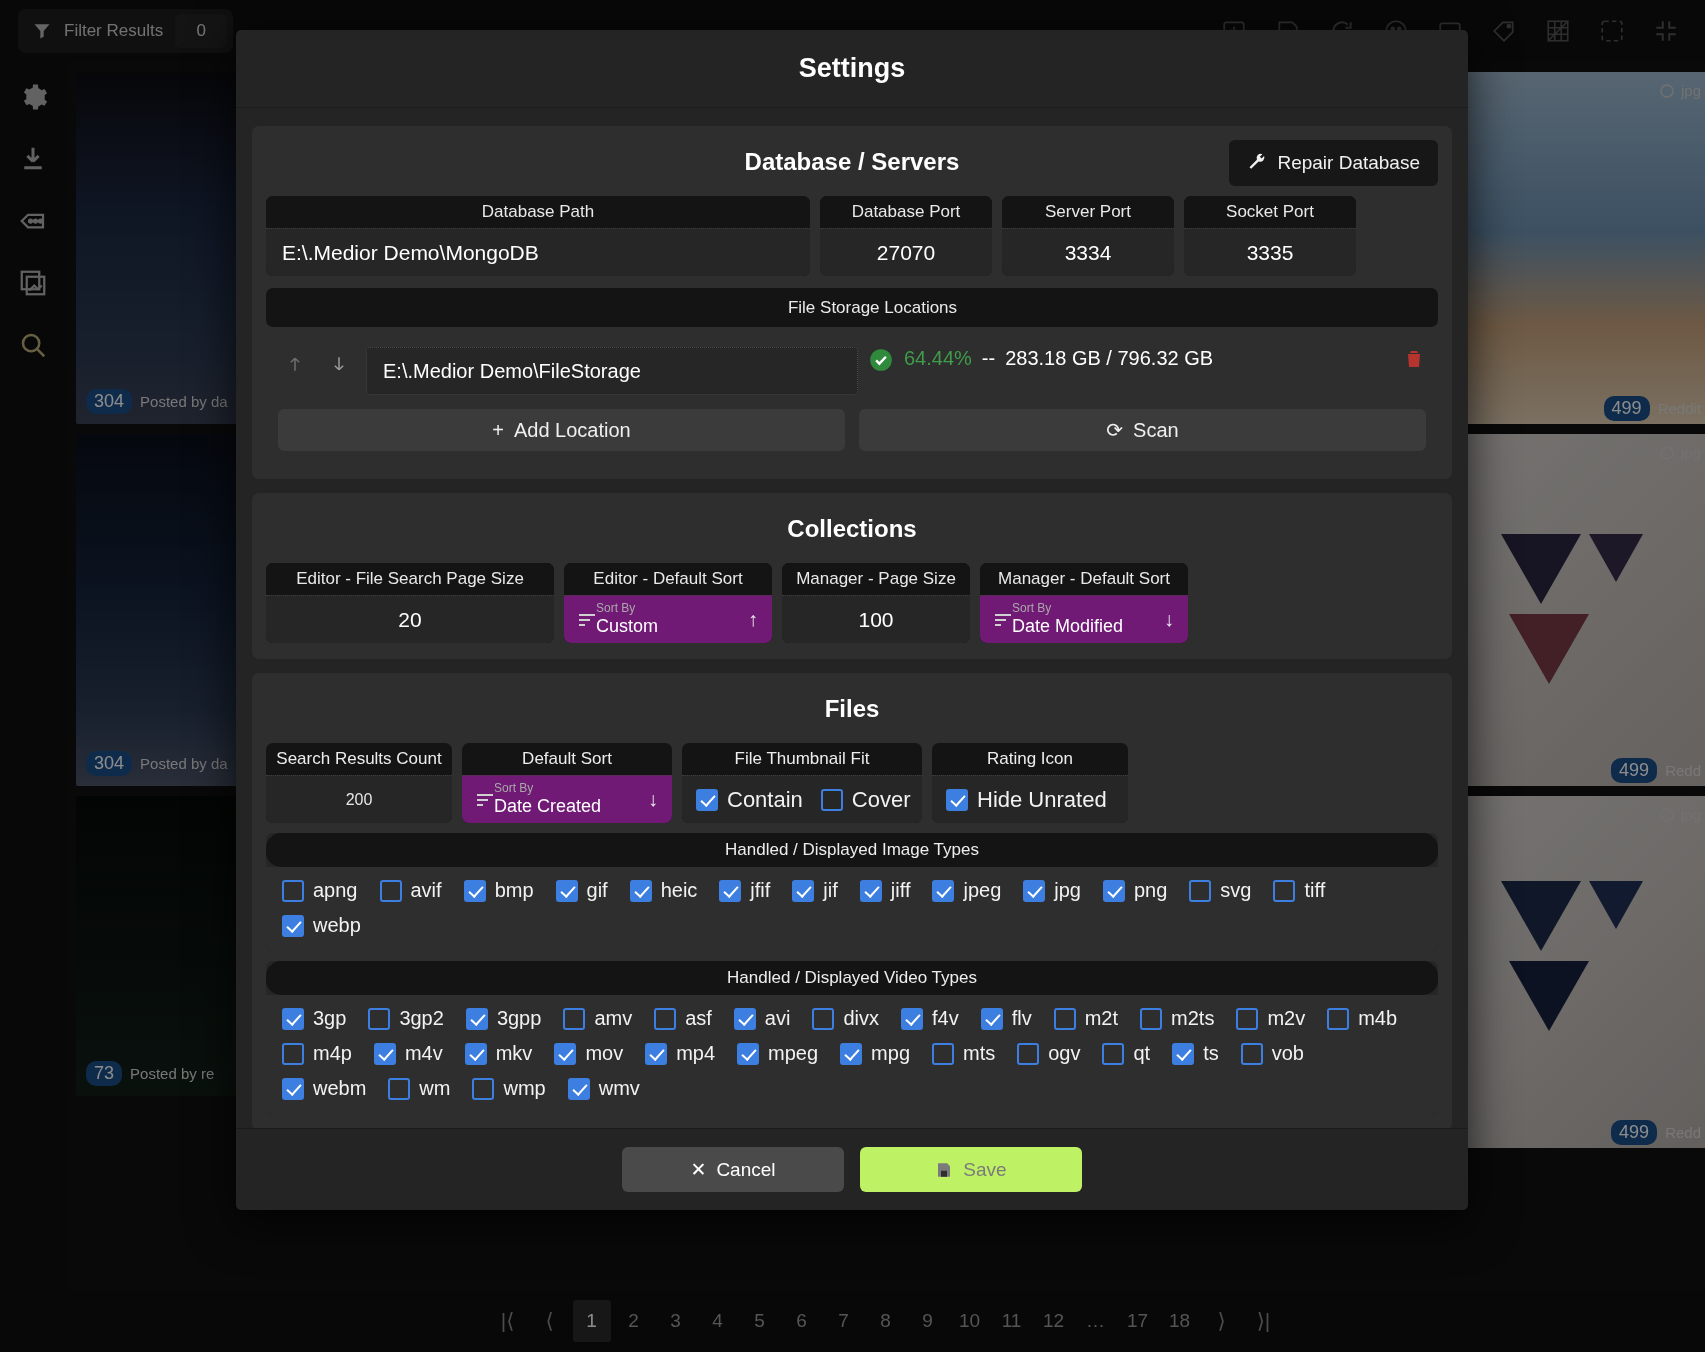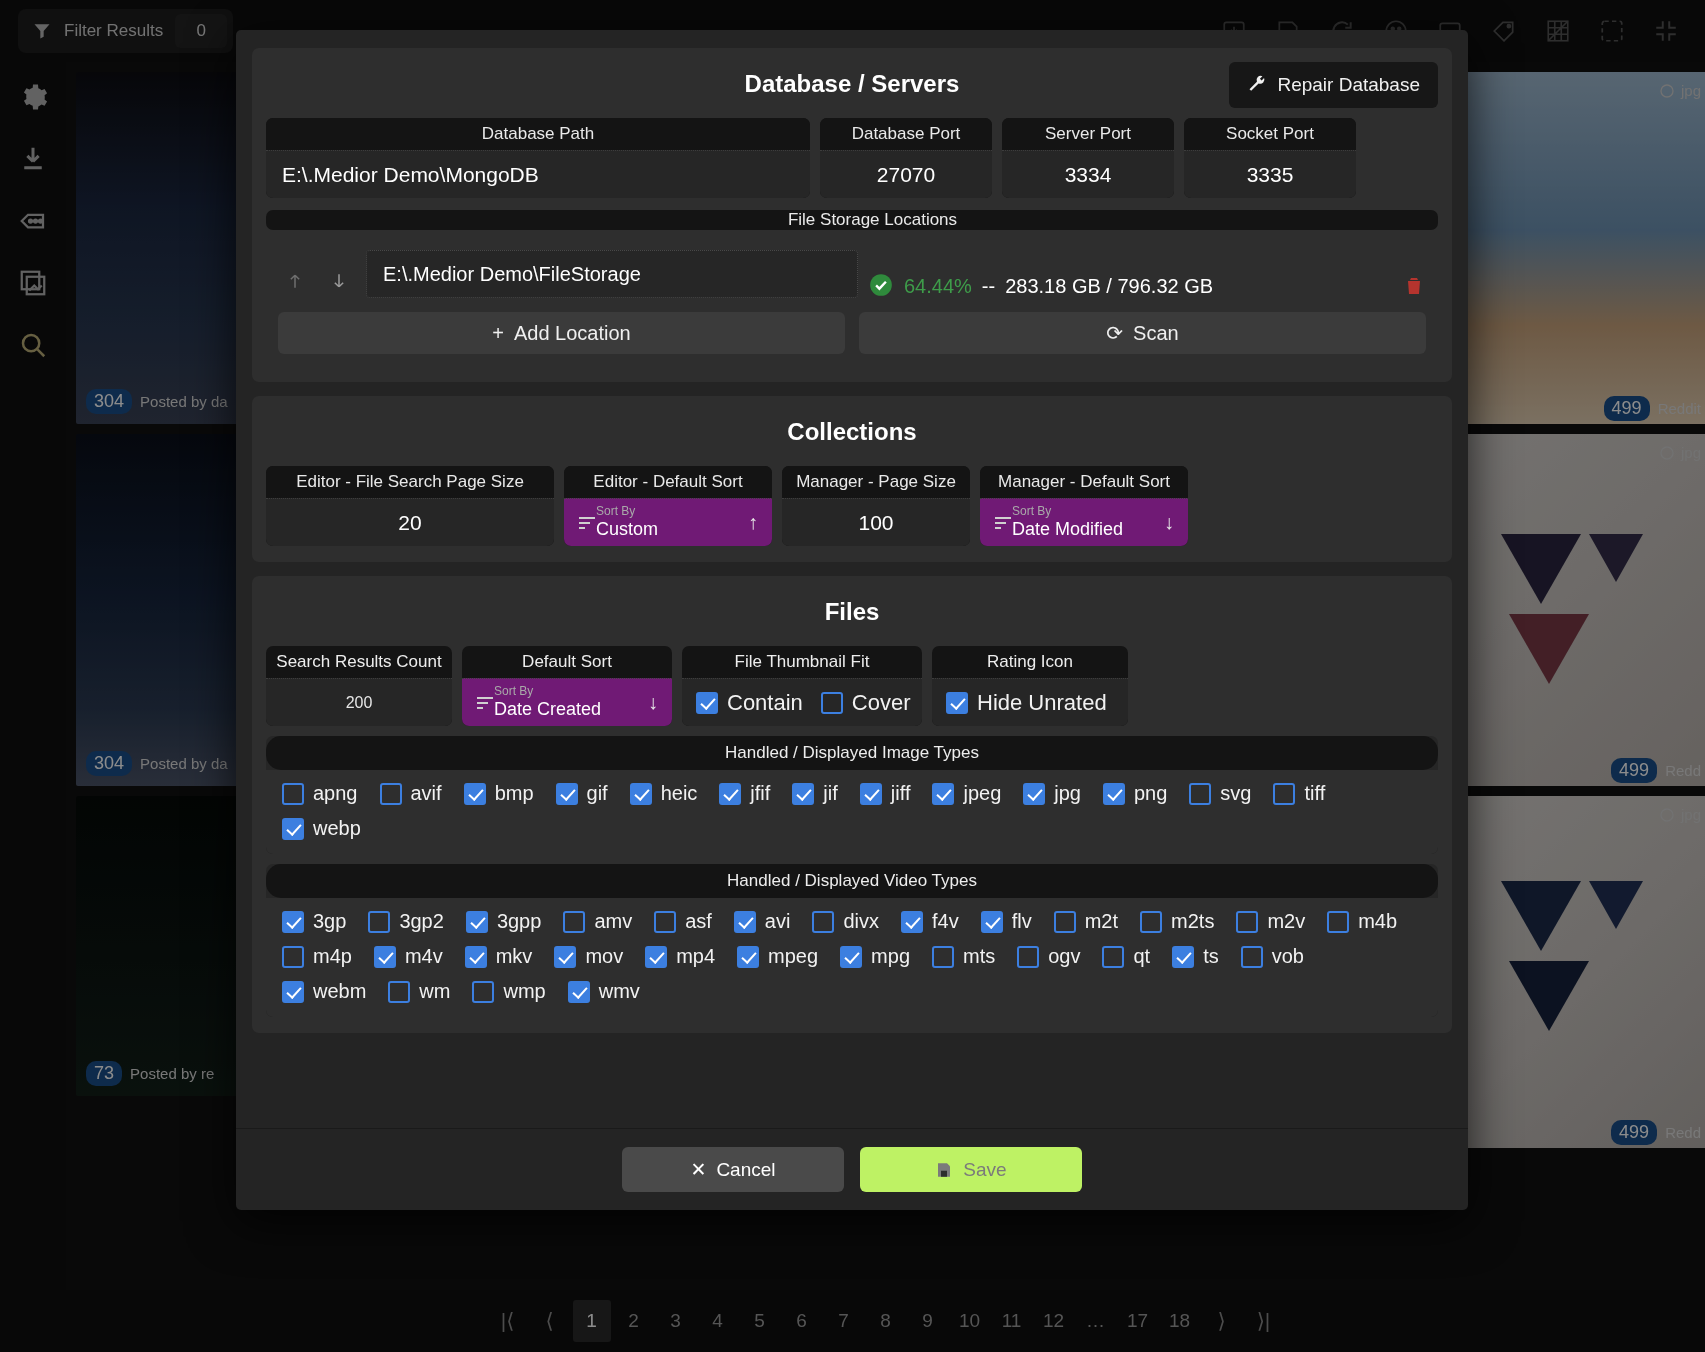--- a/index.html
+++ b/index.html
@@ -124,26 +124,26 @@
     font-size: 17px; color: #e9e9e9; background: #141414;
   }
   .field .f-value {
     border-top: 1px dotted #3d3d3d; background: #262626;
     height: 48px; display: flex; align-items: center; padding: 0 16px;
     font-size: 21px; color: #ffffff;
   }
   .field .f-value.center { justify-content: center; }
 
   .banner {
-    background: #141414; border-radius: 7px; height: 20px; margin-top: 12px;
+    background: #141414; border-radius: 7px; height: 39px; margin-top: 12px;
     display: flex; align-items: center; justify-content: center;
     font-size: 17px; color: #eaeaea; padding-left: 41px;
   }
   .storage-zone { background: #2e2e2e; padding: 12px 12px 0 12px; }
-  .storage-row { display: flex; align-items: flex-end; gap: 10px; margin: 8px 0 14px 0; }
+  .storage-row { display: flex; align-items: flex-start; gap: 10px; margin: 8px 0 14px 0; }
   .arrow-btn {
     width: 34px; height: 34px; display: flex; align-items: center; justify-content: center;
     color: #6f6f6f; font-size: 22px; background: transparent; border: none; cursor: pointer;
   }
   .path-input {
     width: 492px; height: 48px; background: #262626; border: 1px dotted #484848;
     border-radius: 4px; display: flex; align-items: center; padding: 0 16px;
     font-size: 20px; color: #fff;
   }
   .cap-check { width: 26px; height: 26px; flex: none; }
@@ -426,20 +426,21 @@
           <span class="pg">18</span>
         </span>
       <span class="pg arrow">⟩</span>
       <span class="pg arrow">⟩|</span>
     </div>
   </div>
 
   <div class="overlay"></div>
 
   <div class="modal">
+    <div class="modal-title">Settings</div>
 
     <div class="modal-body">
 
       <div class="section">
         <div class="section-head">
           <span class="section-title">Database / Servers</span>
           <button class="repair-btn">
             <span>
               <svg width="20" height="20" viewBox="0 0 24 24" fill="#f0f0f0">
                   <path d="M20.5 3.5a5 5 0 0 1-6.6 6.6L5 19l-2-2 8.9-8.9a5 5 0 0 1 6.6-6.6l-3 3 2 2 3-3z"></path>

